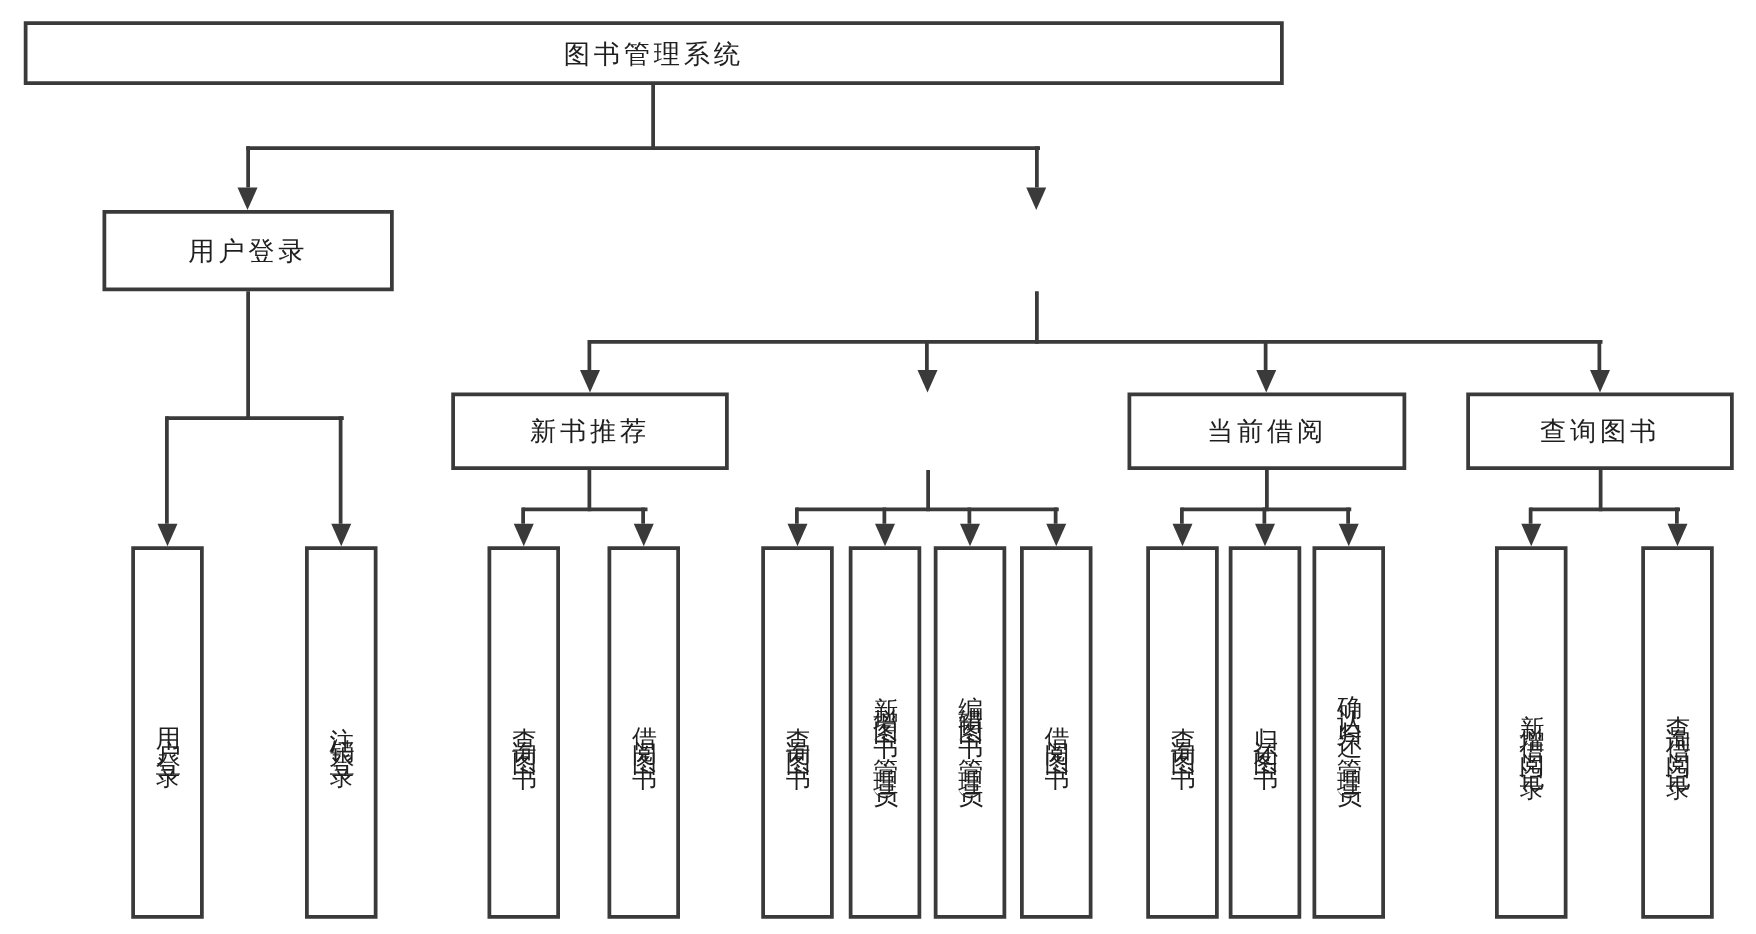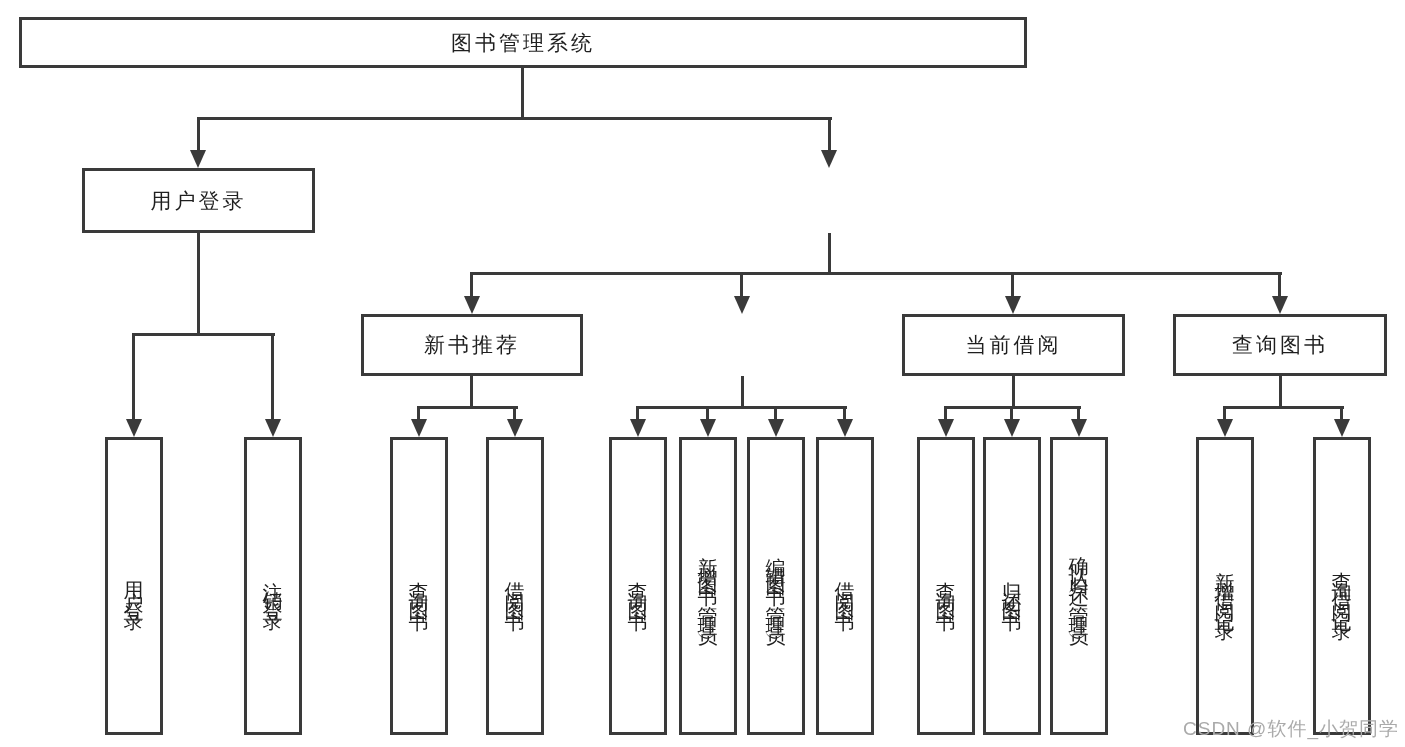--- a/index.html
+++ b/index.html
@@ -115,14 +115,13 @@
   <div class="vl" style="left:1077px; top:406px; height:13px;"></div>
   <div class="ah" style="left:1071px; top:419px;"></div>
 
   <div class="vl" style="left:1279px; top:376px; height:33px;"></div>
   <div class="hl" style="left:1224px; top:406px; width:120px;"></div>
   <div class="vl" style="left:1223px; top:406px; height:13px;"></div>
   <div class="ah" style="left:1217px; top:419px;"></div>
   <div class="vl" style="left:1340px; top:406px; height:13px;"></div>
   <div class="ah" style="left:1334px; top:419px;"></div>
 
-  <div class="watermark">CSDN @软件_小贺同学</div>
 </div>
 
 </body></html>

